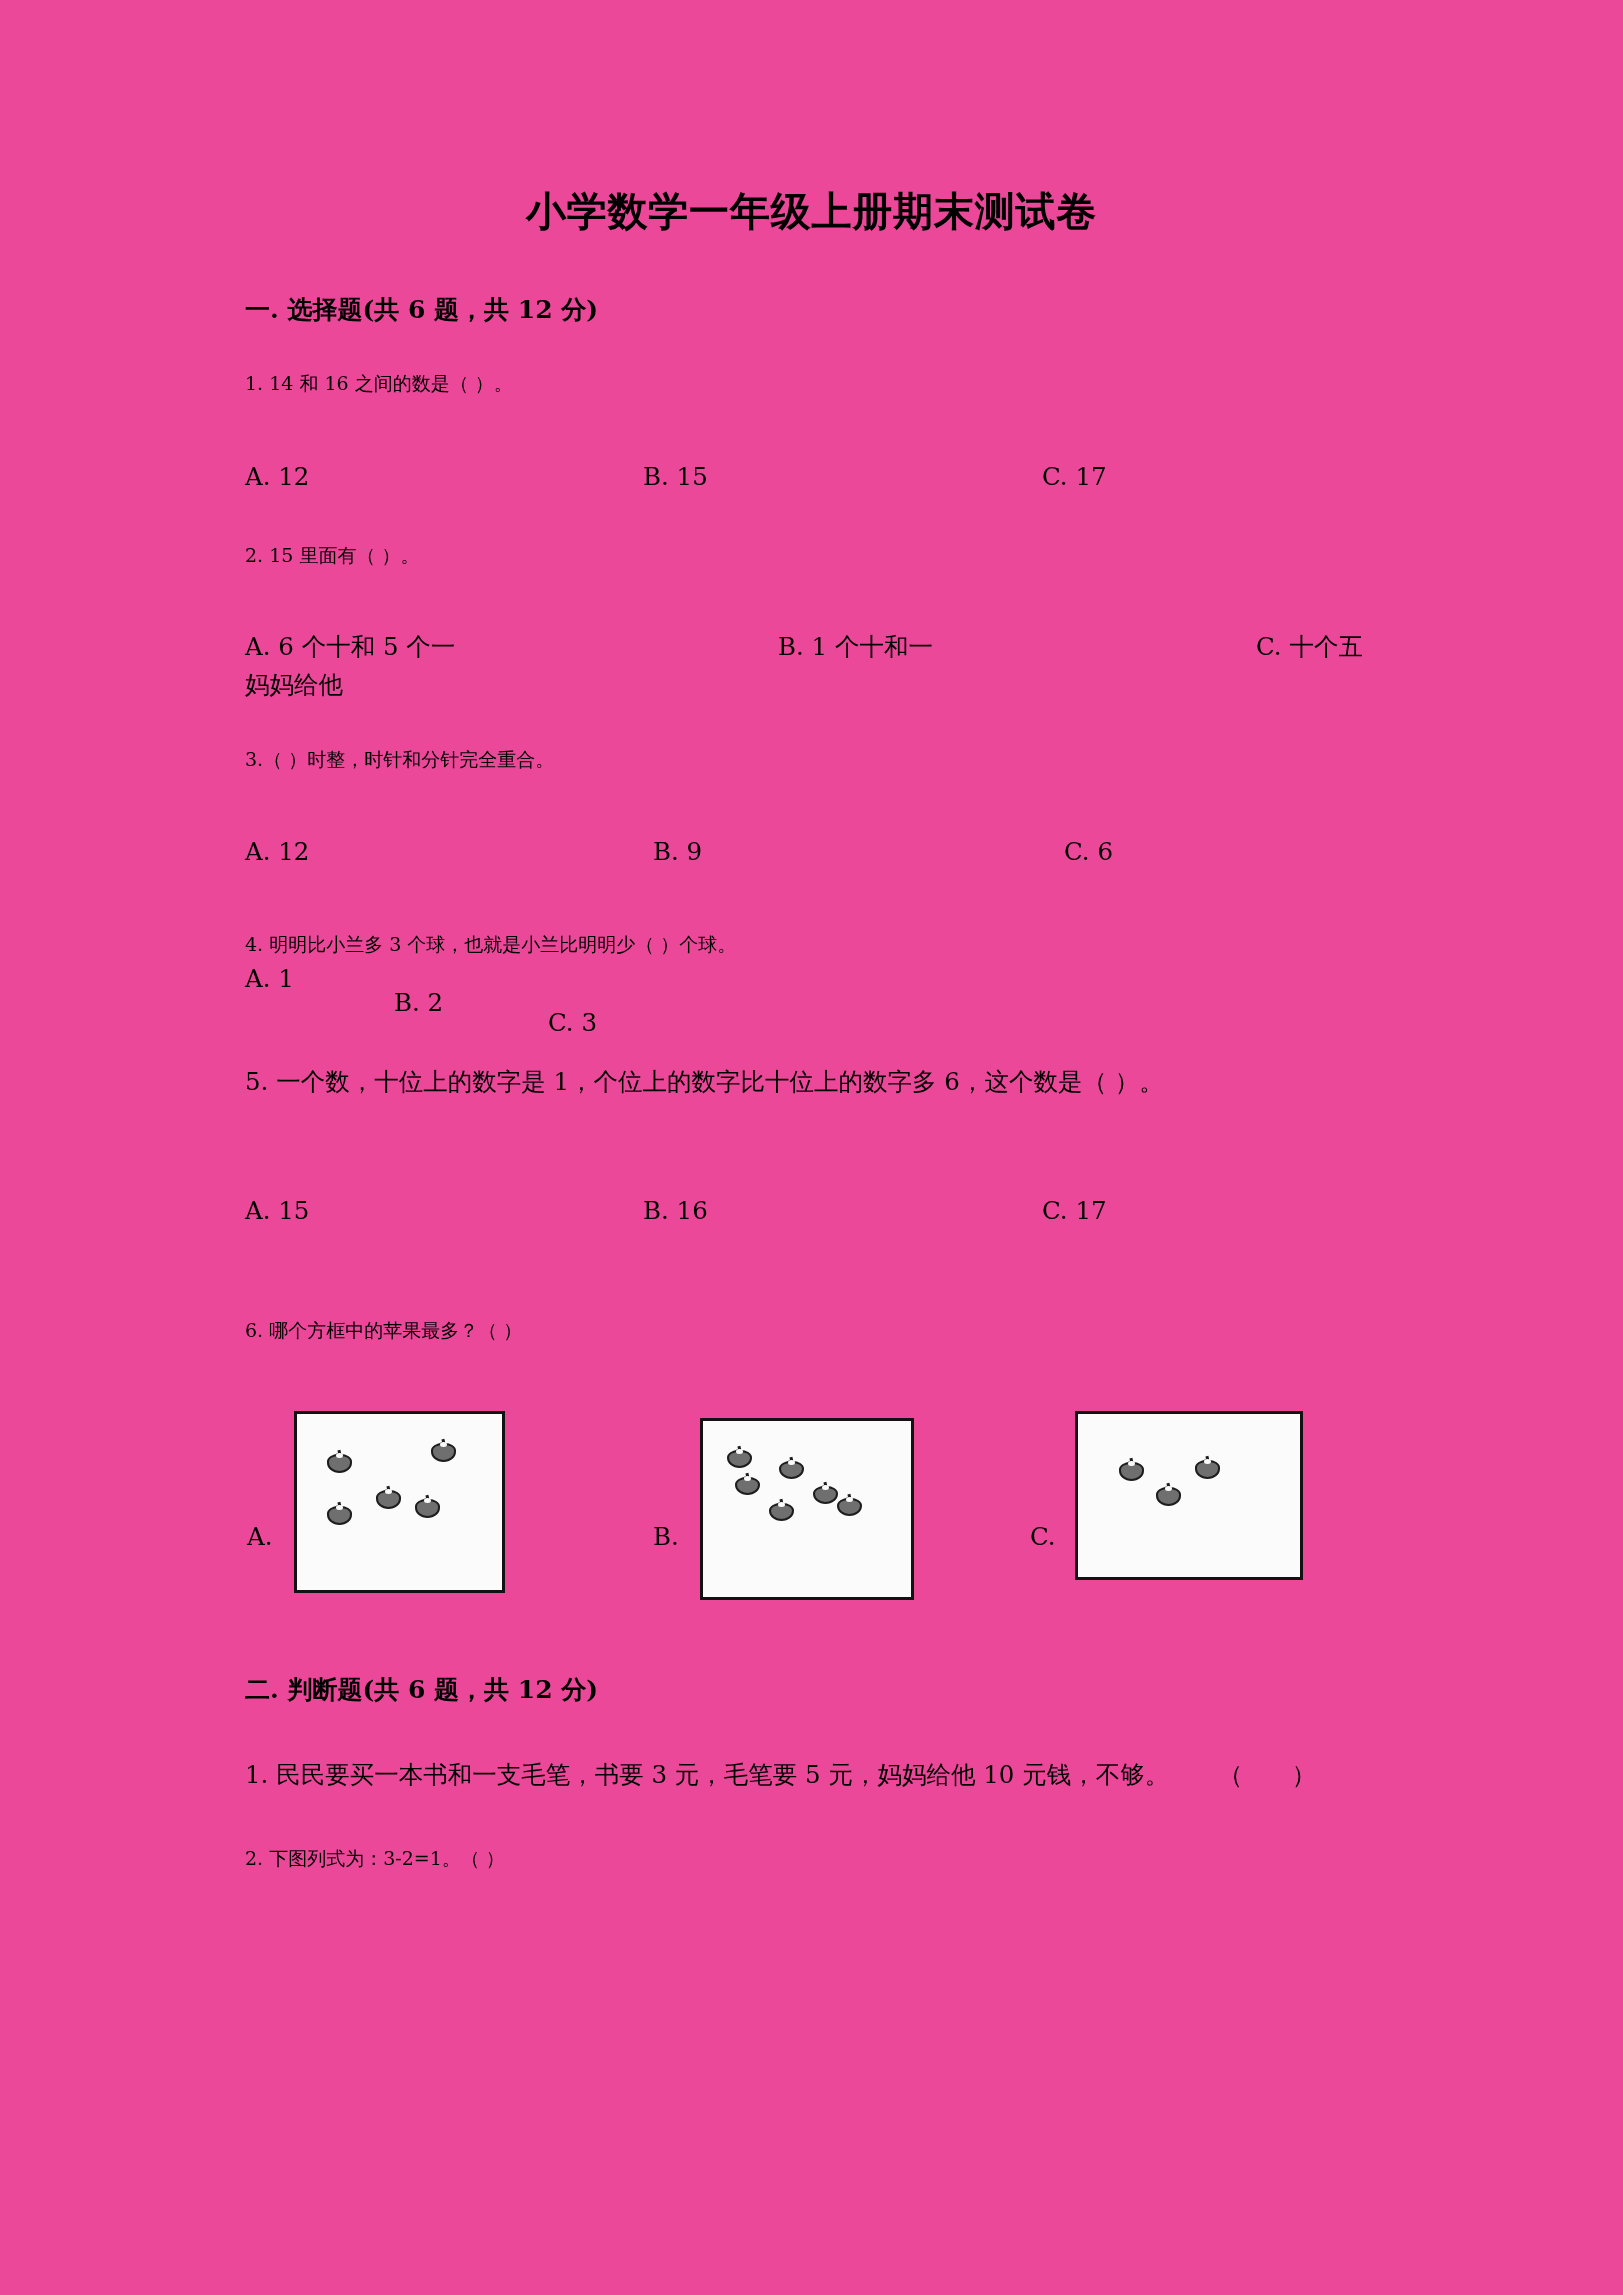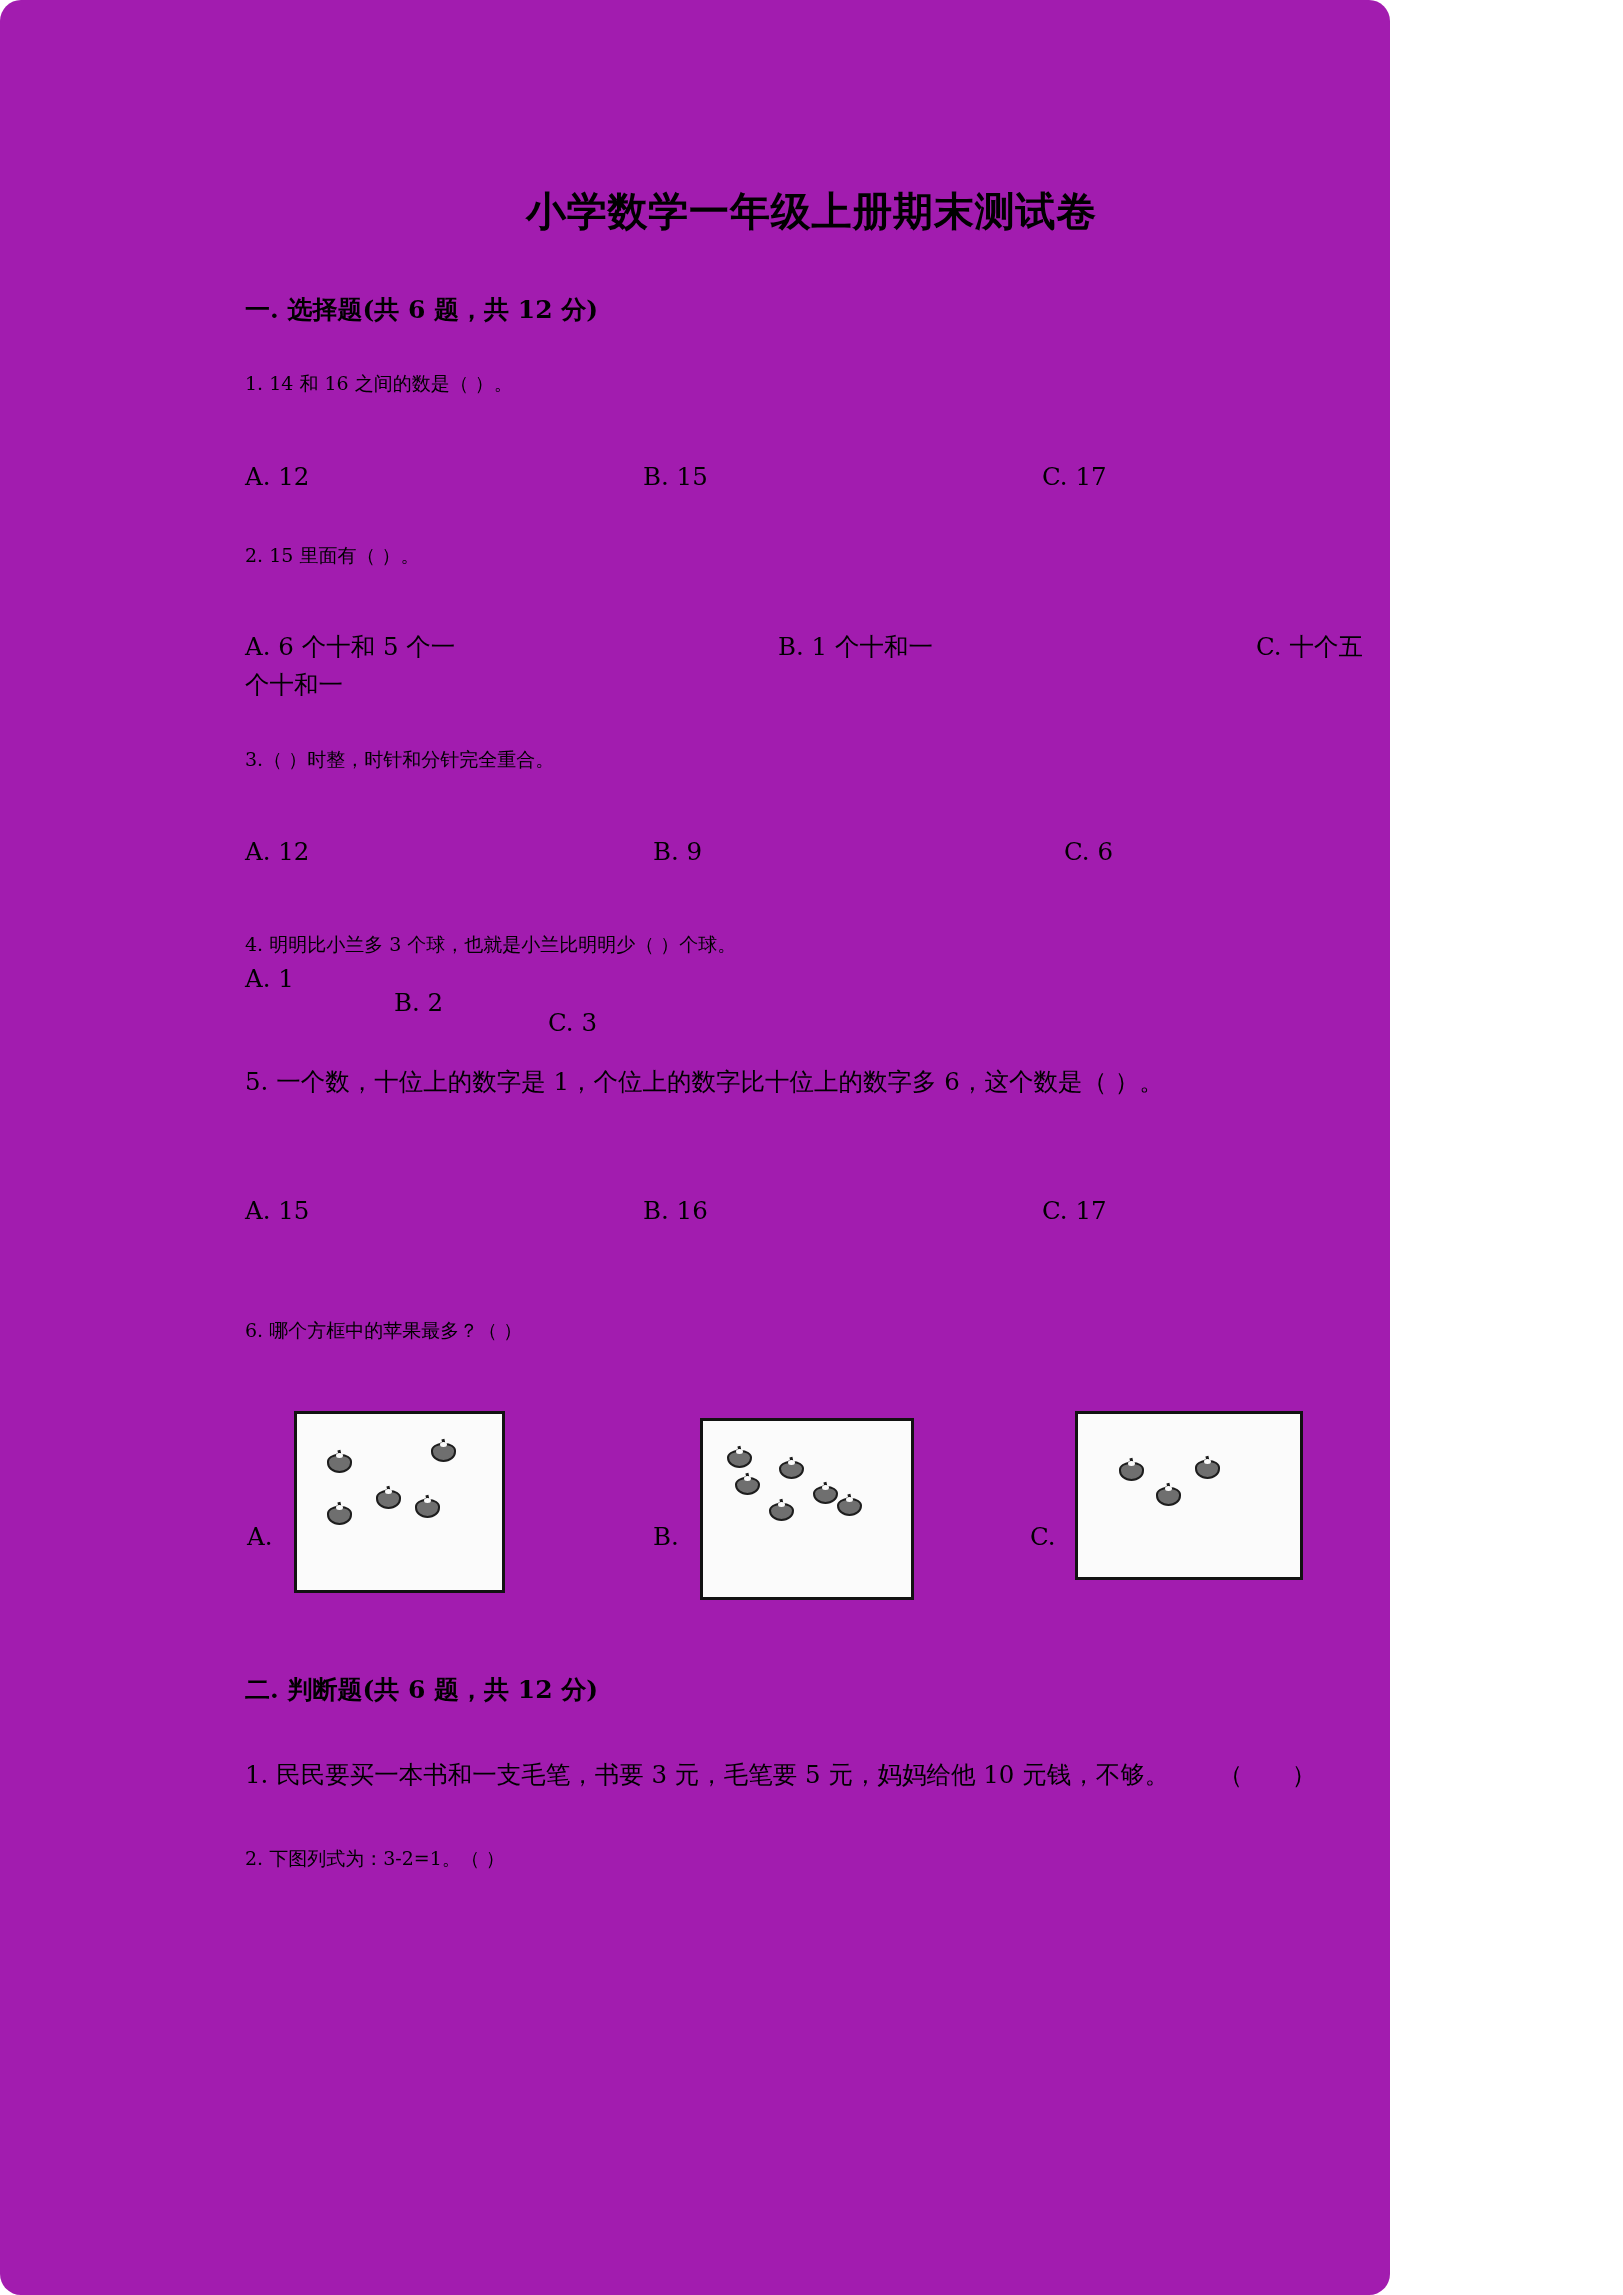--- a/index.html
+++ b/index.html
@@ -11,24 +11,23 @@
     width: 1623px;
     height: 2295px;
     position: relative;
     font-family: "DejaVu Serif", "Liberation Serif", serif;
     color: #000000;
     overflow: hidden;
   }
   .page {
     position: absolute;
     left: 0; top: 0;
-    width: 1390px;
+    width: 1623px;
     height: 2295px;
-    background: #a21caf;
-    border-radius: 21px;
+    background: #ec4899;
   }
   .doc-title {
     position: absolute;
     left: 0;
     top: 184px;
     width: 1623px;
     text-align: center;
     font-size: 40px;
     font-weight: bold;
     letter-spacing: 0.8px;
@@ -132,21 +131,21 @@
 
   <div class="qline" style="top:372px;">1. 14 和 16 之间的数是（      ）。</div>
   <div class="opt" style="left:245px; top:462px;">A. 12</div>
   <div class="opt" style="left:643px; top:462px;">B. 15</div>
   <div class="opt" style="left:1042px; top:462px;">C. 17</div>
 
   <div class="qline" style="top:544px;">2. 15 里面有（      ）。</div>
   <div class="opt" style="left:245px; top:630px;">A. 6 个十和 5 个一</div>
   <div class="opt" style="left:778px; top:630px;">B. 1 个十和一</div>
   <div class="opt" style="left:1256px; top:630px;">C. 十个五</div>
-  <div class="opt" style="left:245px; top:668px;">个十和一</div>
+  <div class="opt" style="left:245px; top:668px;">妈妈给他</div>
 
   <div class="qline" style="top:748px;">3.（      ）时整，时针和分针完全重合。</div>
   <div class="opt" style="left:245px; top:837px;">A. 12</div>
   <div class="opt" style="left:653px; top:837px;">B. 9</div>
   <div class="opt" style="left:1064px; top:837px;">C. 6</div>
 
   <div class="qline" style="top:933px;">4. 明明比小兰多 3 个球，也就是小兰比明明少（       ）个球。</div>
   <div class="opt" style="left:245px; top:964px;">A. 1</div>
   <div class="opt" style="left:394px; top:988px;">B. 2</div>
   <div class="opt" style="left:548px; top:988px;margin-top:20px;">C. 3</div>

